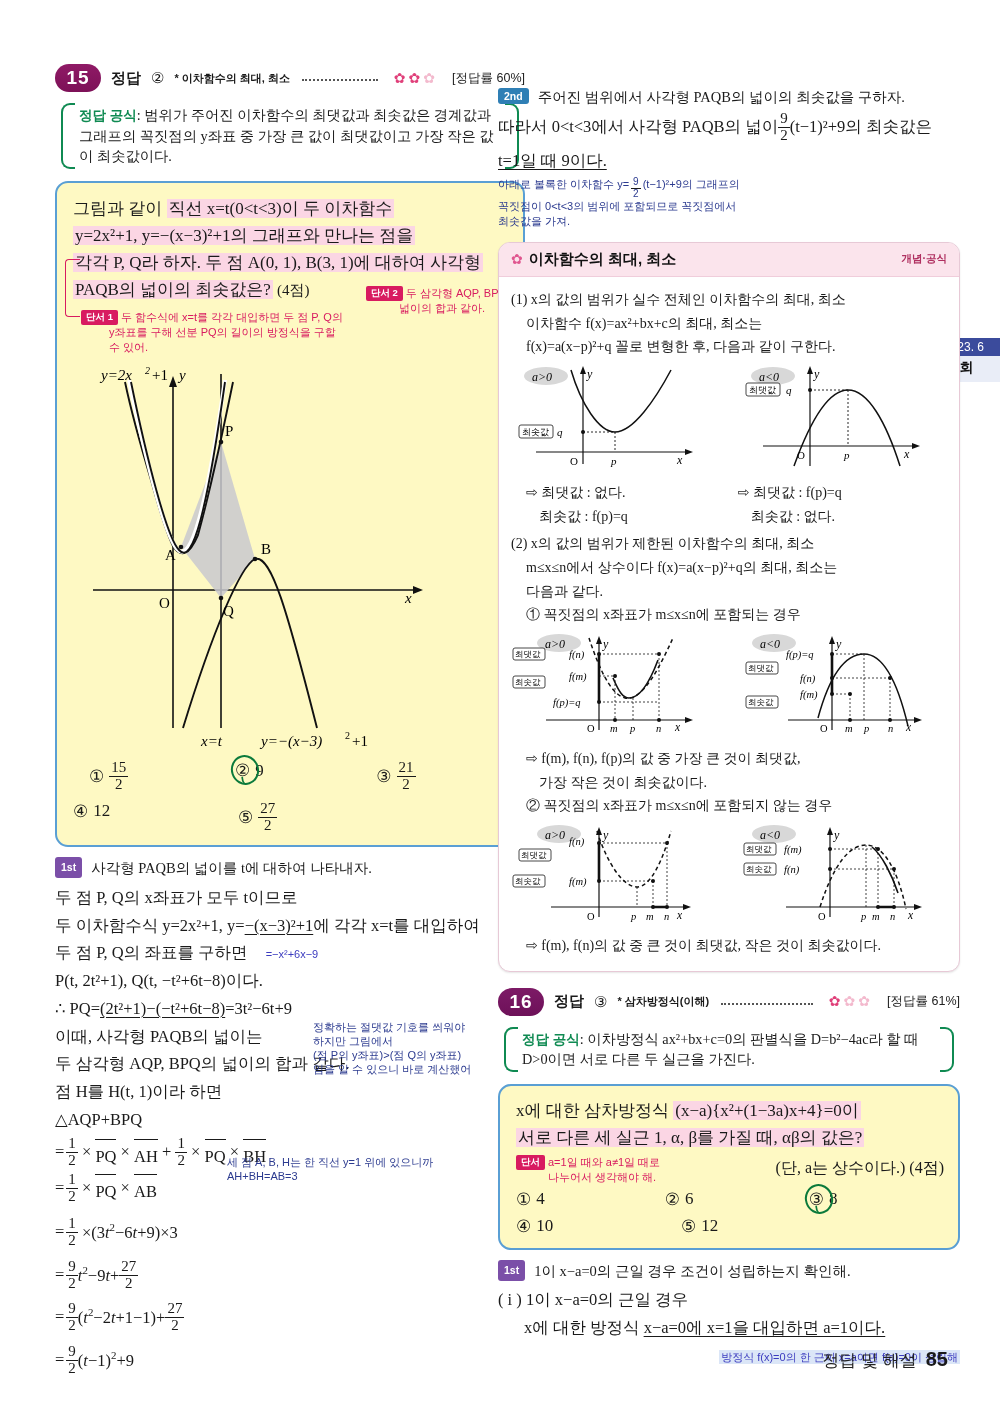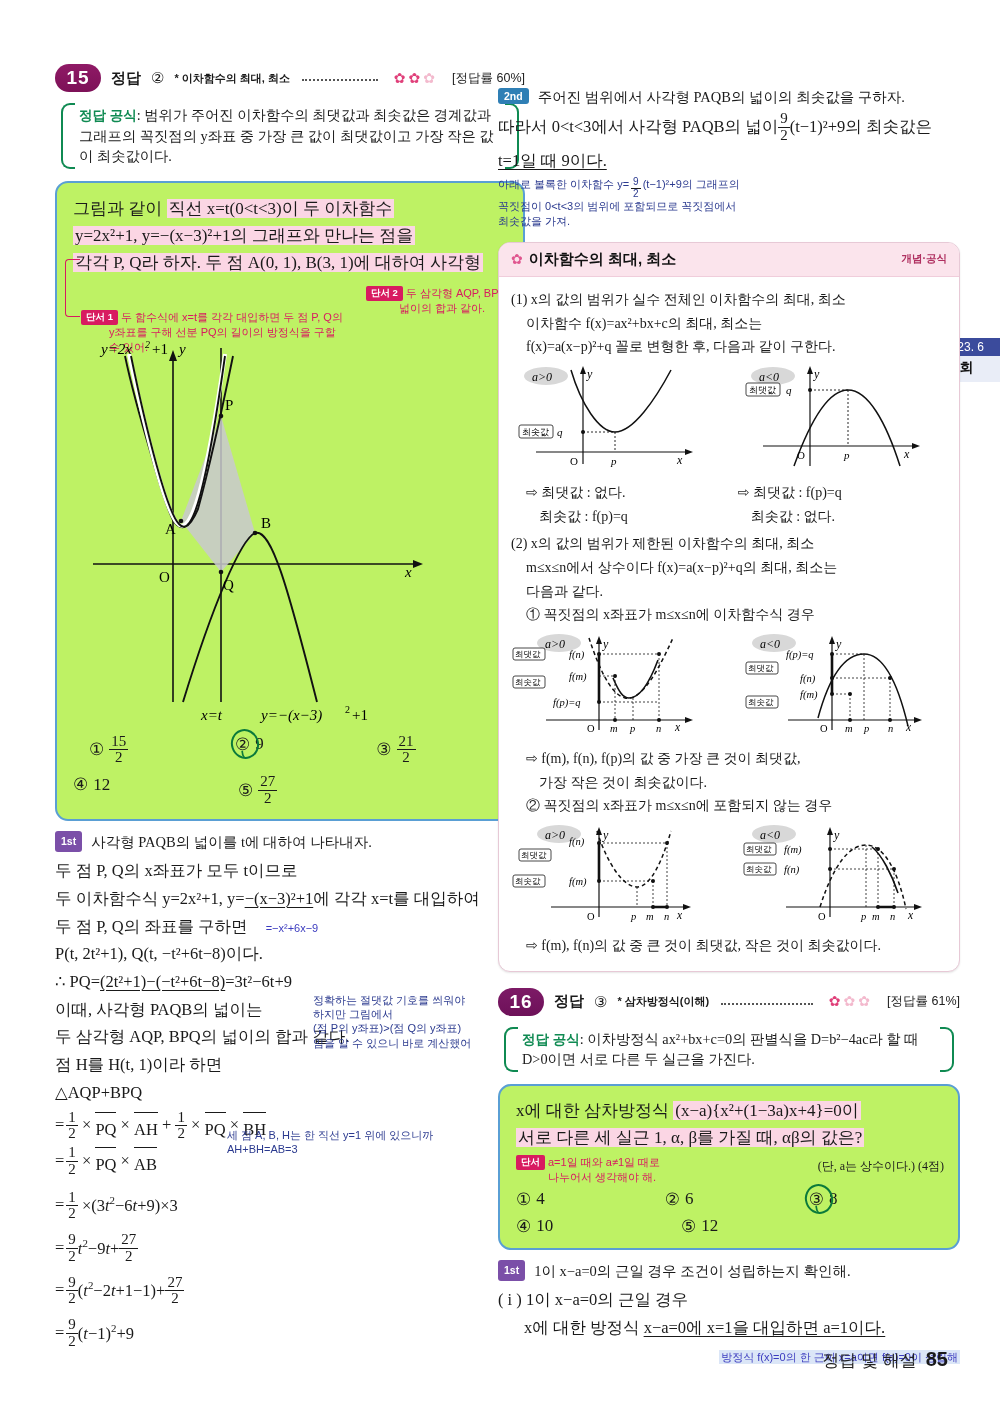--- a/index.html
+++ b/index.html
@@ -44,21 +44,21 @@
     border:2.2px solid #0f8a52;
   }
   .formula-box:before{left:6px;border-right:none;border-radius:9px 0 0 9px;}
   .formula-box:after{right:6px;border-left:none;border-radius:0 9px 9px 0;}
   .formula-box .ftitle{color:#0f8a52;font-weight:bold;font-family:"Liberation Sans",sans-serif;font-size:13.5px;}
   .formula-box .ftext{font-size:14.3px;line-height:1.45;}
 
   
   .qcard{
     border:2.6px solid #5a9fd4;border-radius:13px;
-    background:#bef264;padding:12px 14px 12px 16px;position:relative;
+    background:#fef9c3;padding:12px 14px 12px 16px;position:relative;
   }
   .qline{font-size:17px;line-height:1.52;margin:1px 0;}
   .hl{background:#fbd6e4;padding:0 2px;}
   .small-pts{font-size:15px;}
 
   
   .clue-tag{
     display:inline-block;background:#d81b60;color:#fff;
     font-family:"Liberation Sans",sans-serif;font-size:9.5px;font-weight:bold;
     padding:1px 5px;border-radius:2px;vertical-align:1px;margin-right:3px;
@@ -189,20 +189,24 @@
       <div class="clue-hook"></div>
 
       <div class="qline">
         <span>그림과 같이 </span><span class="hl">직선 x=t(0&lt;t&lt;3)이 두 이차함수</span>
       </div>
       <div class="qline">
         <span class="hl">y=2x²+1, y=−(x−3)²+1의 그래프와 만나는 점을</span>
       </div>
       <div class="qline">
         <span class="hl">각각 P, Q라 하자. 두 점 A(0, 1), B(3, 1)에 대하여 사각형</span>
+      </div>
+      <div class="qline">
+        <span class="hl">PAQB의 넓이의 최솟값은?</span>
+        <span class="small-pts">(4점)</span>
       </div>
 
       <div class="clue2">
         <span class="clue-tag">단서 2</span><span class="clue-txt">두 삼각형 AQP, BPQ의</span>
         <div class="clue-txt">넓이의 합과 같아.</div>
       </div>
 
       <div class="clue1">
         <span class="clue-tag">단서 1</span><span class="clue-txt">두 함수식에 x=t를 각각 대입하면 두 점 P, Q의</span>
         <span class="clue-txt ind">y좌표를 구해 선분 PQ의 길이의 방정식을 구할</span>
@@ -507,21 +511,21 @@
           </div>
           <div style="width:48%;">
             <div class="cb-line">⇨ 최댓값 : f(p)=q</div>
             <div class="cb-line" style="padding-left:13px;">최솟값 : 없다.</div>
           </div>
         </div>
 
         <div class="cb-line" style="margin-top:4px;">(2) x의 값의 범위가 제한된 이차함수의 최대, 최소</div>
         <div class="cb-line indent1">m≤x≤n에서 상수이다 f(x)=a(x−p)²+q의 최대, 최소는</div>
         <div class="cb-line indent1">다음과 같다.</div>
-        <div class="cb-line indent1">① 꼭짓점의 x좌표가 m≤x≤n에 이차함수식 경우</div>
+        <div class="cb-line indent1">① 꼭짓점의 x좌표가 m≤x≤n에 포함되는 경우</div>
 
         <div class="fig-pair">
           <div class="fig-cell">
             <svg width="205" height="112" viewBox="0 0 205 112">
               <ellipse cx="48" cy="11" rx="22" ry="9" fill="#d8d8d8"></ellipse>
               <text x="34" y="16" font-size="12" font-style="italic" font-family="Liberation Serif, serif">a&gt;0</text>
               <line x1="35" y1="88" x2="178" y2="88" stroke="#111" stroke-width="1.2"></line>
               <polygon points="182,88 174,85 174,91" fill="#111"></polygon>
               <line x1="88" y1="98" x2="88" y2="8" stroke="#111" stroke-width="1.2"></line>
               <polygon points="88,4 85,12 91,12" fill="#111"></polygon>
@@ -704,21 +708,21 @@
           <span>x에 대한 삼차방정식 </span><span class="hl">(x−a){x²+(1−3a)x+4}=0이</span>
         </div>
         <div class="qline">
           <span class="hl">서로 다른 세 실근 1, α, β를 가질 때, αβ의 값은?</span>
         </div>
         <div style="display:flex;align-items:flex-start;">
           <div style="width:250px;">
             <span class="clue-tag">단서</span><span class="clue-txt">a=1일 때와 a≠1일 때로</span>
             <div class="clue-txt" style="padding-left:32px;">나누어서 생각해야 해.</div>
           </div>
-          <div style="flex:1;text-align:right;font-size:12px;padding-top:6px;">
+          <div style="flex:1;text-align:right;font-size:16px;padding-top:6px;">
             <span>(단, a는 상수이다.)</span>
             <span>(4점)</span>
           </div>
         </div>
 
         <div class="choices" style="margin-top:4px;">
           <div class="crow">
             <div class="citem c1" style="padding-left:0;">
               <span>①</span>
               <span>4</span>

